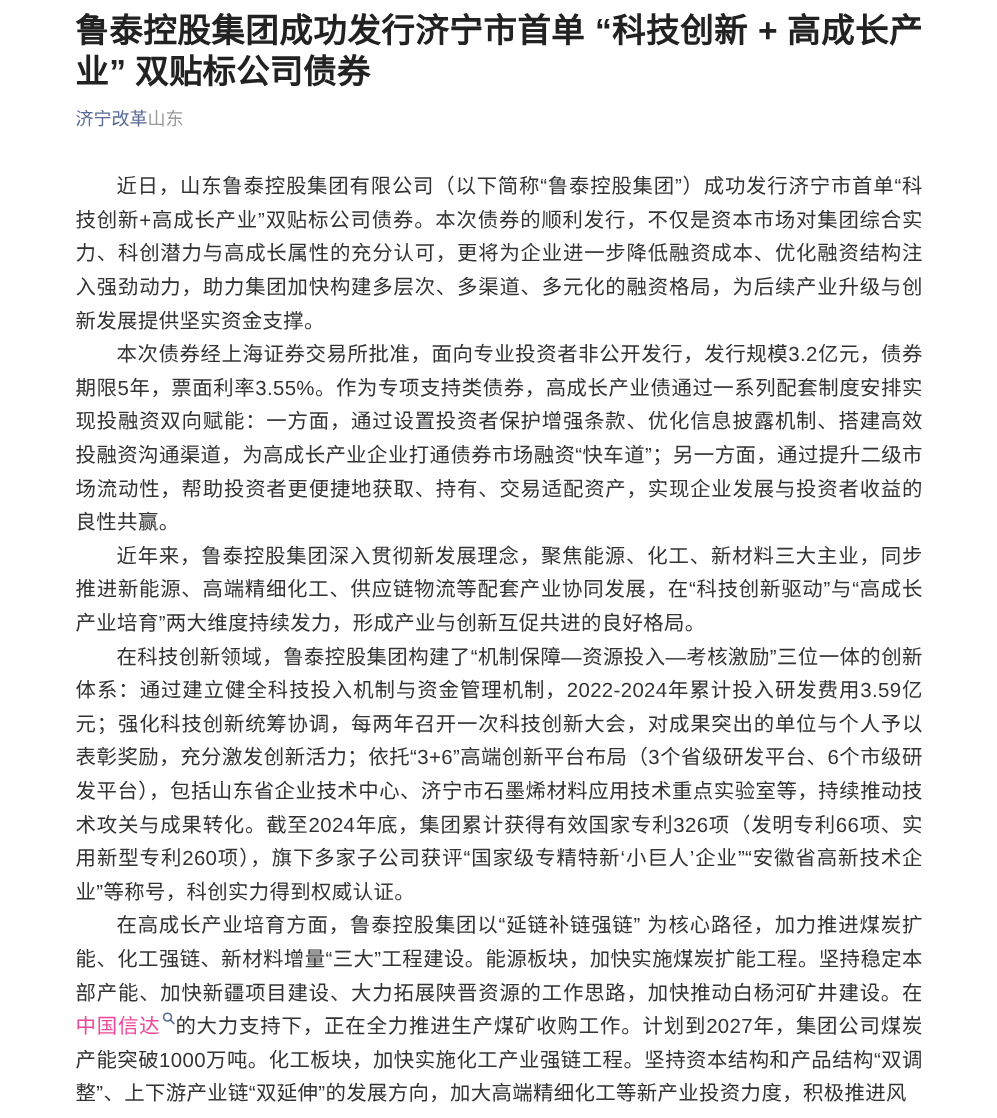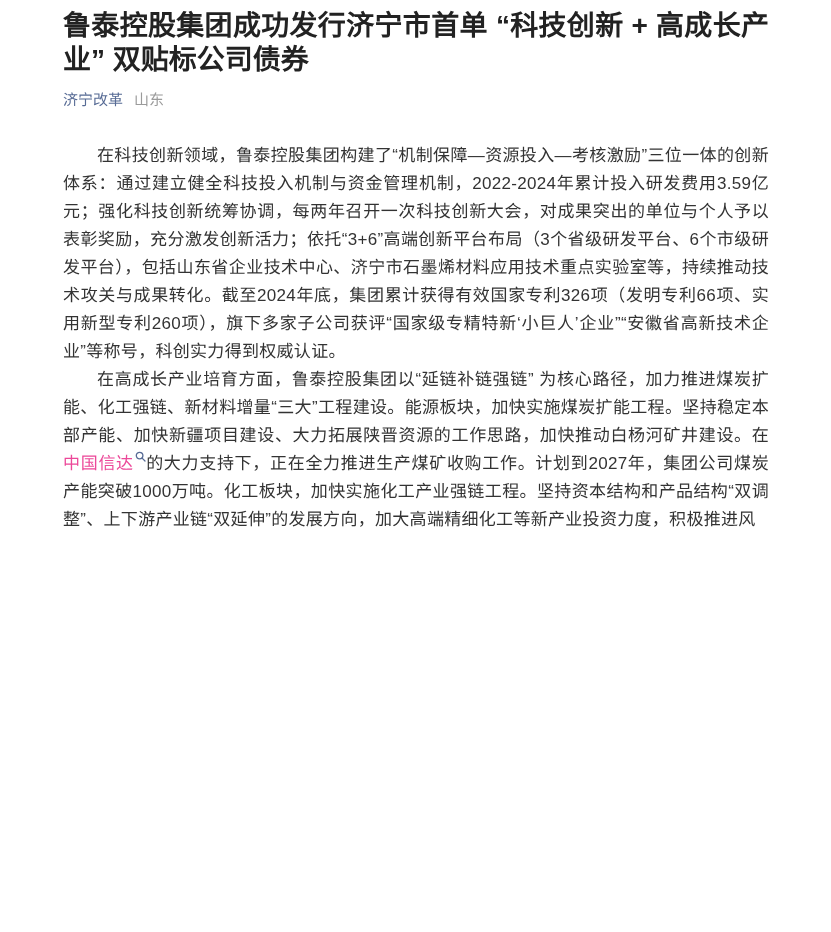--- a/index.html
+++ b/index.html
@@ -21,21 +21,20 @@
     font-size: 28px;
     line-height: 34px;
     font-weight: 700;
     color: #222222;
     text-align: justify;
   }
   .meta-row {
     margin-top: 12px;
     display: flex;
     align-items: baseline;
-    gap: 11px;
     font-size: 15px;
     line-height: 21px;
     white-space: nowrap;
   }
   .account-link {
     color: #576b95;
     text-decoration: none;
     cursor: pointer;
   }
   .meta-gray {
@@ -80,22 +79,25 @@
 
   <h1 class="article-title">鲁泰控股集团成功发行济宁市首单 “科技创新 + 高成长产业” 双贴标公司债券</h1>
 
   <div class="meta-row">
     <a class="account-link">济宁改革</a>
     <span class="meta-gray">山东</span>
   </div>
 
   <div class="content">
 
+    <p>近日，山东鲁泰控股集团有限公司（以下简称“鲁泰控股集团”）成功发行济宁市首单“科技创新+高成长产业”双贴标公司债券。本次债券的顺利发行，不仅是资本市场对集团综合实力、科创潜力与高成长属性的充分认可，更将为企业进一步降低融资成本、优化融资结构注入强劲动力，助力集团加快构建多层次、多渠道、多元化的融资格局，为后续产业升级与创新发展提供坚实资金支撑。</p>
 
+    <p>本次债券经上海证券交易所批准，面向专业投资者非公开发行，发行规模3.2亿元，债券期限5年，票面利率3.55%。作为专项支持类债券，高成长产业债通过一系列配套制度安排实现投融资双向赋能：一方面，通过设置投资者保护增强条款、优化信息披露机制、搭建高效投融资沟通渠道，为高成长产业企业打通债券市场融资“快车道”；另一方面，通过提升二级市场流动性，帮助投资者更便捷地获取、持有、交易适配资产，实现企业发展与投资者收益的良性共赢。</p>
 
+    <p>近年来，鲁泰控股集团深入贯彻新发展理念，聚焦能源、化工、新材料三大主业，同步推进新能源、高端精细化工、供应链物流等配套产业协同发展，在“科技创新驱动”与“高成长产业培育”两大维度持续发力，形成产业与创新互促共进的良好格局。</p>
 
     <p>在科技创新领域，鲁泰控股集团构建了“机制保障—资源投入—考核激励”三位一体的创新体系：通过建立健全科技投入机制与资金管理机制，2022-2024年累计投入研发费用3.59亿元；强化科技创新统筹协调，每两年召开一次科技创新大会，对成果突出的单位与个人予以表彰奖励，充分激发创新活力；依托“3+6”高端创新平台布局（3个省级研发平台、6个市级研发平台），包括山东省企业技术中心、济宁市石墨烯材料应用技术重点实验室等，持续推动技术攻关与成果转化。截至2024年底，集团累计获得有效国家专利326项（发明专利66项、实用新型专利260项），旗下多家子公司获评“国家级专精特新‘小巨人’企业”“安徽省高新技术企业”等称号，科创实力得到权威认证。</p>
 
     <p><span>在高成长产业培育方面，鲁泰控股集团以“延链补链强链” 为核心路径，加力推进煤炭扩能、化工强链、新材料增量“三大”工程建设。能源板块，加快实施煤炭扩能工程。坚持稳定本部产能、加快新疆项目建设、大力拓展陕晋资源的工作思路，加快推动白杨河矿井建设。在</span><a class="entity-link"><span>中国信达</span><span class="search-icon"><svg viewBox="0 0 11 11" xmlns="http://www.w3.org/2000/svg">
               <circle cx="4.6" cy="4.6" r="3.3" fill="none" stroke="#576b95" stroke-width="1.3"></circle>
               <line x1="7.1" y1="7.1" x2="10" y2="10" stroke="#576b95" stroke-width="1.3" stroke-linecap="round"></line>
             </svg></span></a><span>的大力支持下，正在全力推进生产煤矿收购工作。计划到2027年，集团公司煤炭产能突破1000万吨。化工板块，加快实施化工产业强链工程。坚持资本结构和产品结构“双调整”、上下游产业链“双延伸”的发展方向，加大高端精细化工等新产业投资力度，积极推进风</span></p>
 
   </div>
 </div>

